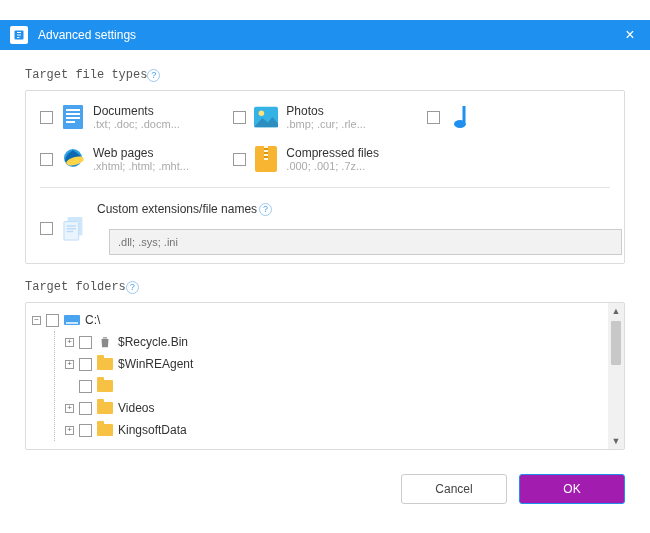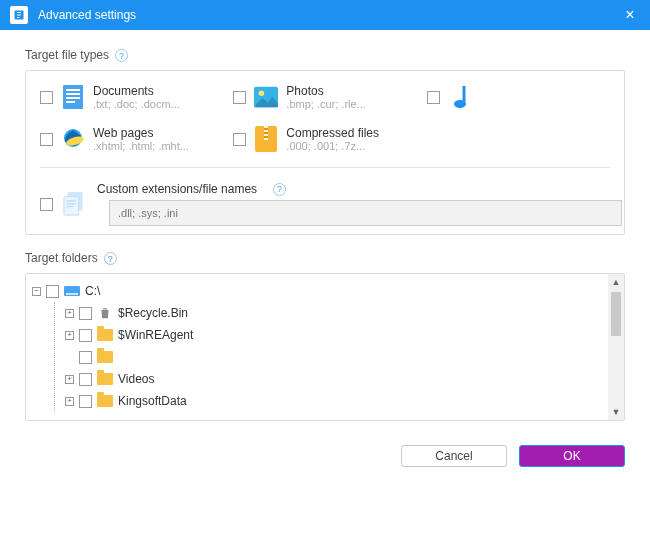--- a/index.html
+++ b/index.html
@@ -1,52 +1,52 @@
 <!DOCTYPE html>
 <html><head>
 <meta charset="utf-8">
 <style>
   * { box-sizing: border-box; margin: 0; padding: 0; }
   body { font-family: "Segoe UI", Arial, sans-serif; font-size: 12px; color: #333; background: #fff; width: 650px; height: 533px; overflow: hidden; }
-  .titlebar { background: #1e90f0; color: #fff; height: 30px; display: flex; align-items: center; padding: 0 10px; }
+  .titlebar { background: #1e90f0; color: #fff; height: 30px; display: flex; align-items: center; padding: 0 10px; margin-top: 20px; }
   .app-icon { width: 18px; height: 18px; background: #fff; border-radius: 2px; display:flex;align-items:center;justify-content:center;margin-right:10px;}
   .app-icon svg { width:12px;height:12px;}
   .titlebar-title { font-size: 12px; flex: 1; }
   .close-x { font-size: 16px; cursor: pointer; width:20px;text-align:center; }
   .content { padding: 18px 25px 10px 25px; }
-  .sect-title { font-size: 12px; color:#555; margin-bottom: 8px; display:flex;align-items:flex-end;gap:6px;}
+  .sect-title { font-size: 12px; color:#555; margin-bottom: 8px; display:flex;align-items:flex-end;font-family:Liberation Mono, monospace;}
   .help-dot { width:13px;height:13px;border-radius:50%;border:1px solid #9ec9f0;color:#4aa3ef;font-size:9px;display:inline-flex;align-items:center;justify-content:center;}
   .panel { border:1px solid #dcdcdc; border-radius:2px; padding:12px 14px 8px 14px; }
   .type-grid { display:grid; grid-template-columns: repeat(3,1fr); column-gap:10px; row-gap:14px; }
   .type-item { display:flex; align-items:center; gap:8px; min-width:0; }
   .chk { width:13px;height:13px;border:1px solid #999;background:#fff;flex-shrink:0;cursor:pointer;}
   .ft-icon { width:24px;height:28px;flex-shrink:0;display:flex;align-items:center;justify-content:center;}
   .ft-text { min-width:0; }
   .ft-name { font-size:12px;color:#333;line-height:14px;}
   .ft-ext { font-size:11px;color:#aaa;white-space:nowrap;overflow:hidden;text-overflow:ellipsis;max-width:120px;}
   .sep { height:1px;background:#e3e3e3;margin:14px 0;}
   .custom-row { display:flex;align-items:center;gap:10px;}
   .custom-icon { width:24px;height:28px;flex-shrink:0;display:flex;align-items:center;justify-content:center;}
   .custom-col { flex:1;}
-  .custom-label { font-size:12px;color:#333;display:flex;align-items:center;gap:16px;margin-bottom:4px;}
+  .custom-label { font-size:12px;color:#333;display:flex;align-items:center;gap:2px;margin-bottom:13px;}
   .custom-input { width:100%;height:26px;border:1px solid #ccc;background:#f2f2f2;color:#aaa;font-size:11px;padding:0 8px;outline:none;margin-left:12px;}
   .margin-t { margin-top:16px;}
   .tree-panel { border:1px solid #dcdcdc;border-radius:2px;height:148px;display:flex;}
   .tree { flex:1;overflow:hidden;padding:6px 6px;font-size:12px;}
   .scrollbar { width:16px;background:#f1f1f1;display:flex;flex-direction:column;align-items:center;}
   .scroll-arrow { width:100%;height:16px;display:flex;align-items:center;justify-content:center;color:#666;font-size:9px;cursor:pointer;}
   .scroll-thumb { width:10px;height:44px;background:#c8c8c8;border-radius:1px;margin-top:2px;}
   .node { display:flex;align-items:center;gap:5px;height:22px;}
   .exp-box { width:9px;height:9px;border:1px solid #999;display:flex;align-items:center;justify-content:center;font-size:8px;line-height:1;color:#666;cursor:pointer;flex-shrink:0;}
   .exp-sp { width:9px;height:9px;flex-shrink:0;}
   .tree-icon { width:16px;height:14px;flex-shrink:0;display:flex;align-items:center;justify-content:center;}
   .node-label { font-size:12px;color:#333;}
   .children { margin-left:22px;border-left:1px dotted #bbb;padding-left:10px;}
   .buttons { display:flex;justify-content:flex-end;gap:12px;padding:14px 25px 0 25px;}
-  .btn { width:106px;height:22px;border-radius:3px;font-size:12px;cursor:pointer;display:flex;align-items:center;justify-content:center;}
+  .btn { width:106px;height:30px;border-radius:3px;font-size:12px;cursor:pointer;display:flex;align-items:center;justify-content:center;}
   .btn-cancel { background:#fff;border:1px solid #ccc;color:#444;}
   .btn-ok { background:#a21caf;border:1px solid #1e90f0;color:#fff;}
   
   .folder-ic{width:16px;height:12px;background:#f7c244;border-radius:1px;position:relative;}
   .folder-ic:before{content:"";position:absolute;top:-3px;left:0;width:7px;height:3px;background:#f7c244;border-radius:1px 1px 0 0;}
   .drive-ic{width:16px;height:10px;background:#4aa3ef;border-radius:1px;position:relative;}
   .drive-ic:after{content:"";position:absolute;bottom:1px;left:2px;width:12px;height:2px;background:#cfe7fb;}
   .trash-ic svg{width:14px;height:14px;fill:#8a8a8a;}
 </style>
 </head>

